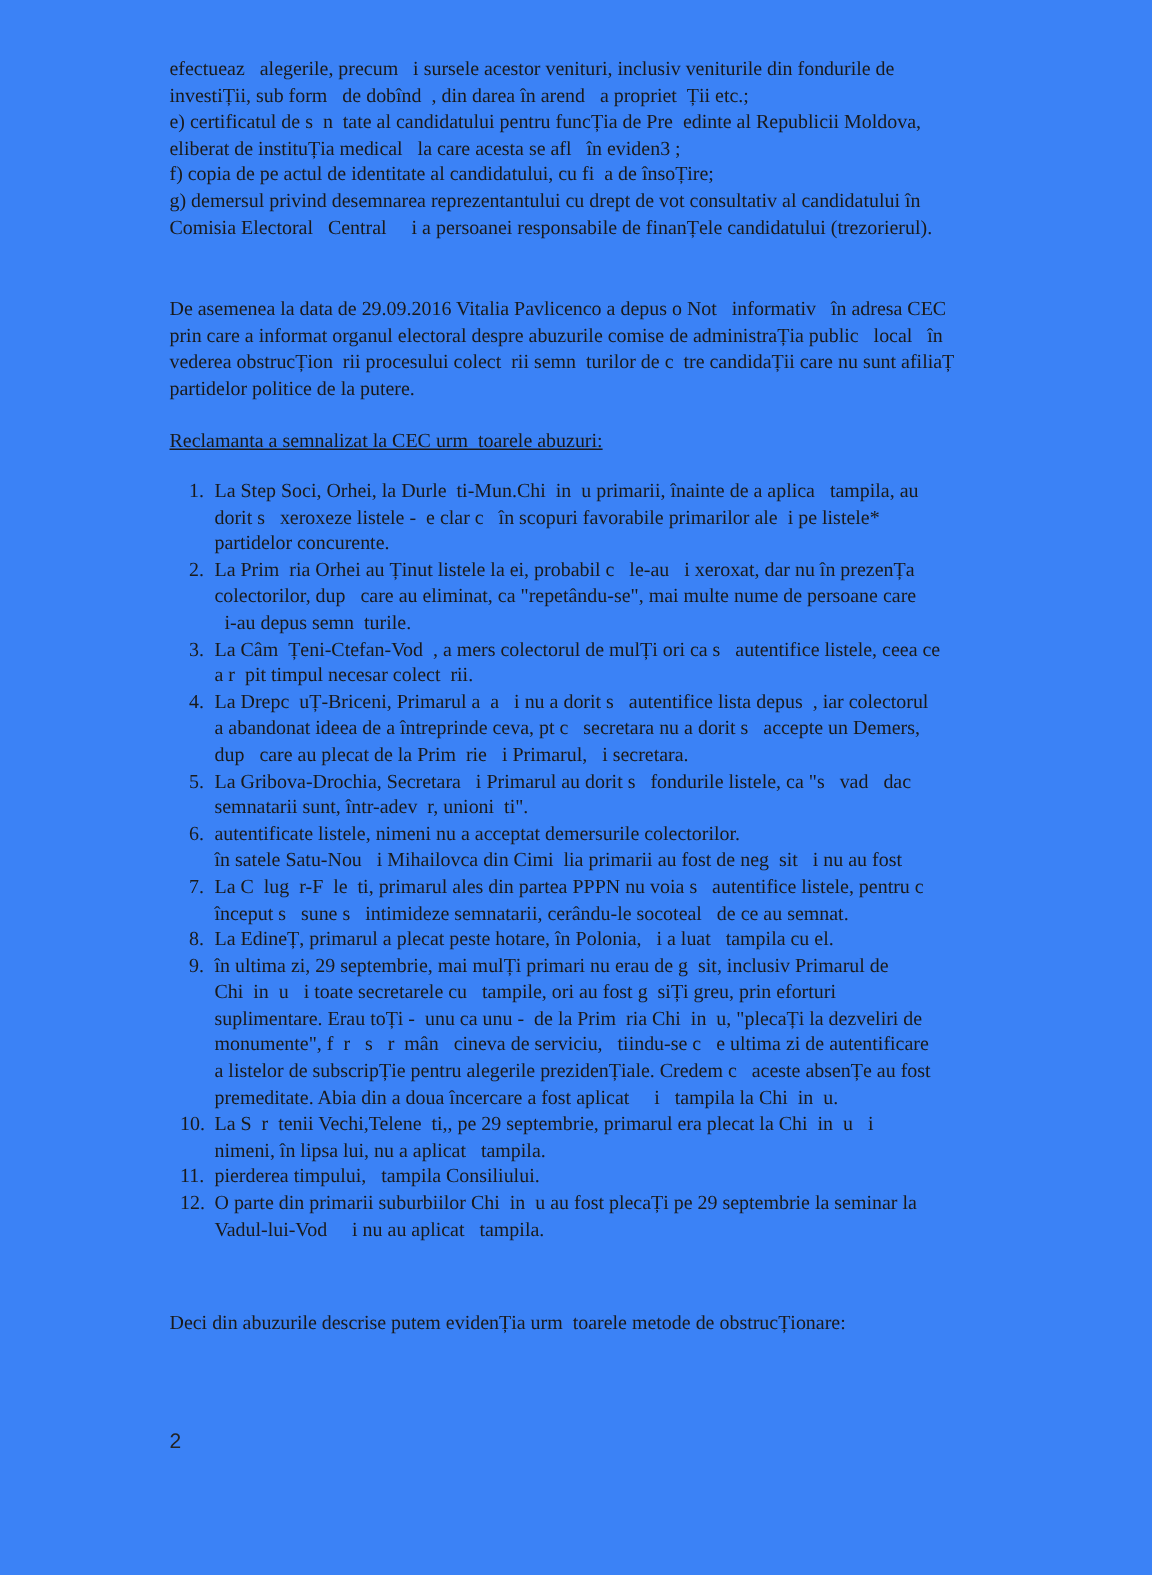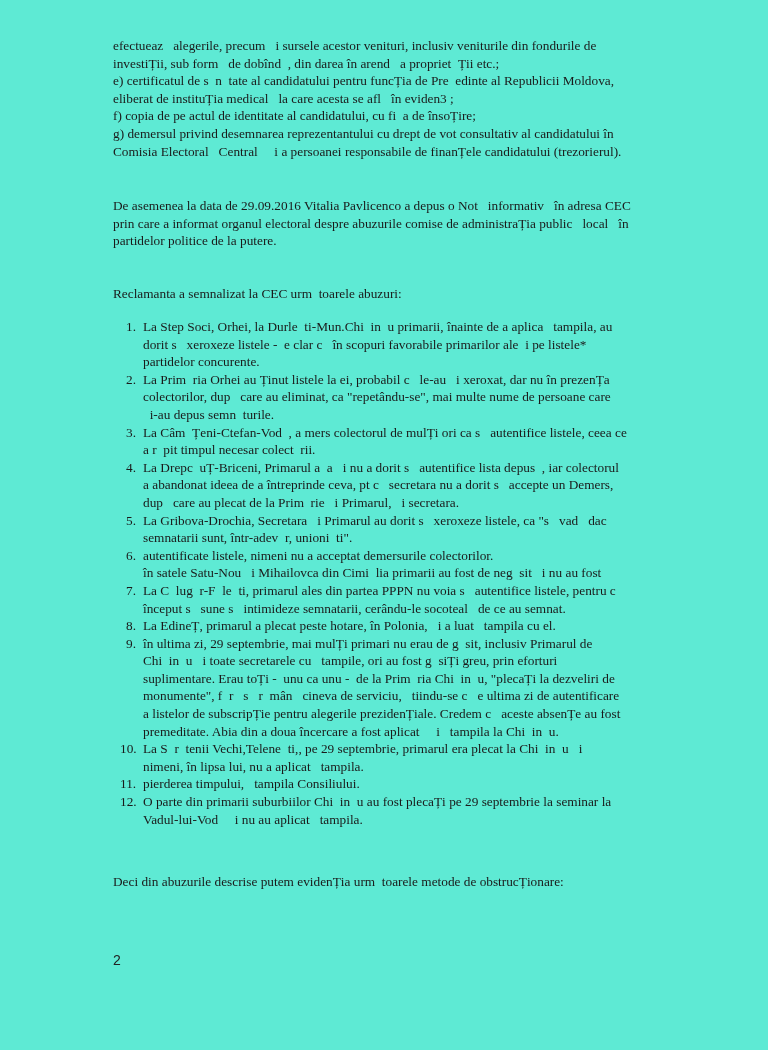--- a/index.html
+++ b/index.html
@@ -1,26 +1,26 @@
 <!DOCTYPE html>
 <html><head>
 <meta charset="utf-8">
 <style>
   html, body { margin: 0; padding: 0; background: #ffffff; }
   body { width: 768px; height: 1050px; position: relative; overflow: hidden; }
   .page {
     position: absolute; left: 0; top: 0; width: 768px; height: 1050px;
-    background: #5eead4; color: #1a1a1a;
+    background: #3b82f6; color: #1a1a1a;
     font-family: "Liberation Serif", serif; font-size: 13.3px; line-height: 17.6px;
   }
   .block { position: absolute; left: 113px; width: 560px; }
   .line { white-space: pre; display: block; }
   .para1 { top: 37px; }
   .para2 { top: 197px; }
-  .para3 { top: 285px; }
+  .para3 { top: 285px; text-decoration: underline; }
   .list { position: absolute; left: 126px; top: 318px; width: 560px; margin: 0; padding: 0; list-style: none; }
   .list-item { position: relative; padding-left: 17px; }
   .list-num { position: absolute; left: 0; top: 0; white-space: pre; }
   .list-num.two { left: -6px; }
   .final { top: 873px; }
   .page-number { position: absolute; left: 113px; top: 952px; font-family: "Liberation Sans", sans-serif; font-size: 14px; color: #222; }
 </style>
 </head>
 <body>
 
@@ -32,20 +32,21 @@
     <span class="line">e) certificatul de s  n  tate al candidatului pentru funcȚia de Pre  edinte al Republicii Moldova,</span>
     <span class="line">eliberat de instituȚia medical   la care acesta se afl   în eviden3 ;</span>
     <span class="line">f) copia de pe actul de identitate al candidatului, cu fi  a de însoȚire;</span>
     <span class="line">g) demersul privind desemnarea reprezentantului cu drept de vot consultativ al candidatului în</span>
     <span class="line">Comisia Electoral   Central     i a persoanei responsabile de finanȚele candidatului (trezorierul).</span>
   </div>
 
   <div class="block para2">
     <span class="line">De asemenea la data de 29.09.2016 Vitalia Pavlicenco a depus o Not   informativ   în adresa CEC</span>
     <span class="line">prin care a informat organul electoral despre abuzurile comise de administraȚia public   local   în</span>
+    <span class="line">vederea obstrucȚion  rii procesului colect  rii semn  turilor de c  tre candidaȚii care nu sunt afiliaȚ</span>
     <span class="line">partidelor politice de la putere.</span>
   </div>
 
   <div class="block para3">
     <span class="line">Reclamanta a semnalizat la CEC urm  toarele abuzuri:</span>
   </div>
 
   <ol class="list" id="abuse-list">
       <li class="list-item">
         <span class="list-num">1.</span>
@@ -65,21 +66,21 @@
         <span class="line">a r  pit timpul necesar colect  rii.</span>
       </li>
       <li class="list-item">
         <span class="list-num">4.</span>
         <span class="line">La Drepc  uȚ-Briceni, Primarul a  a   i nu a dorit s   autentifice lista depus  , iar colectorul</span>
         <span class="line">a abandonat ideea de a întreprinde ceva, pt c   secretara nu a dorit s   accepte un Demers,</span>
         <span class="line">dup   care au plecat de la Prim  rie   i Primarul,   i secretara.</span>
       </li>
       <li class="list-item">
         <span class="list-num">5.</span>
-        <span class="line">La Gribova-Drochia, Secretara   i Primarul au dorit s   xeroxeze listele, ca "s   vad   dac</span>
+        <span class="line">La Gribova-Drochia, Secretara   i Primarul au dorit s   fondurile listele, ca "s   vad   dac</span>
         <span class="line">semnatarii sunt, într-adev  r, unioni  ti".</span>
       </li>
       <li class="list-item">
         <span class="list-num">6.</span>
         <span class="line">autentificate listele, nimeni nu a acceptat demersurile colectorilor.</span>
         <span class="line">în satele Satu-Nou   i Mihailovca din Cimi  lia primarii au fost de neg  sit   i nu au fost</span>
       </li>
       <li class="list-item">
         <span class="list-num">7.</span>
         <span class="line">La C  lug  r-F  le  ti, primarul ales din partea PPPN nu voia s   autentifice listele, pentru c</span>

